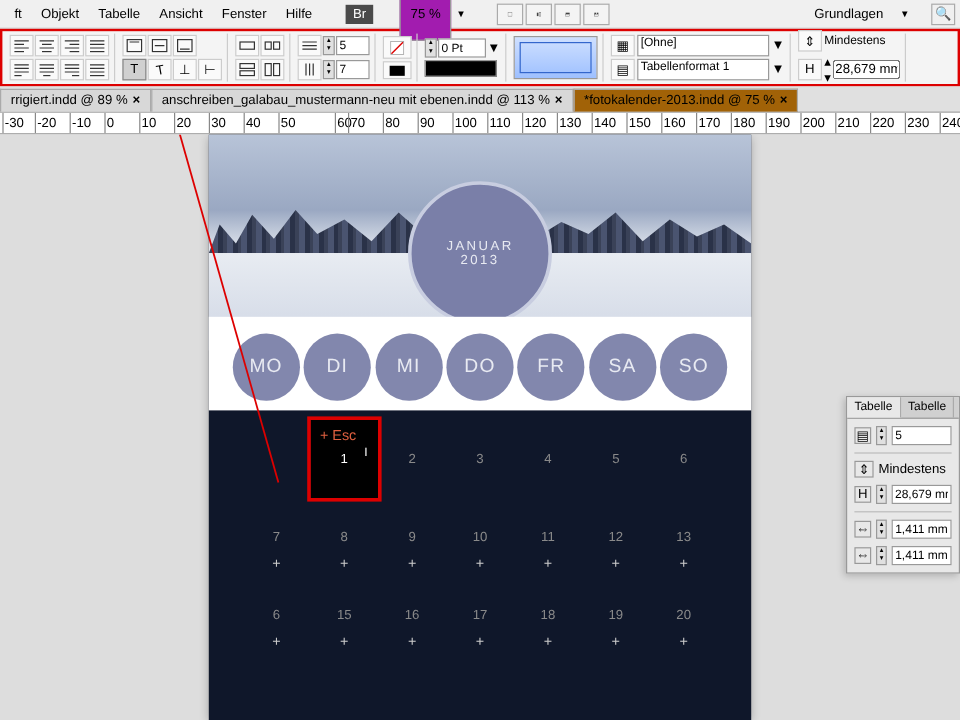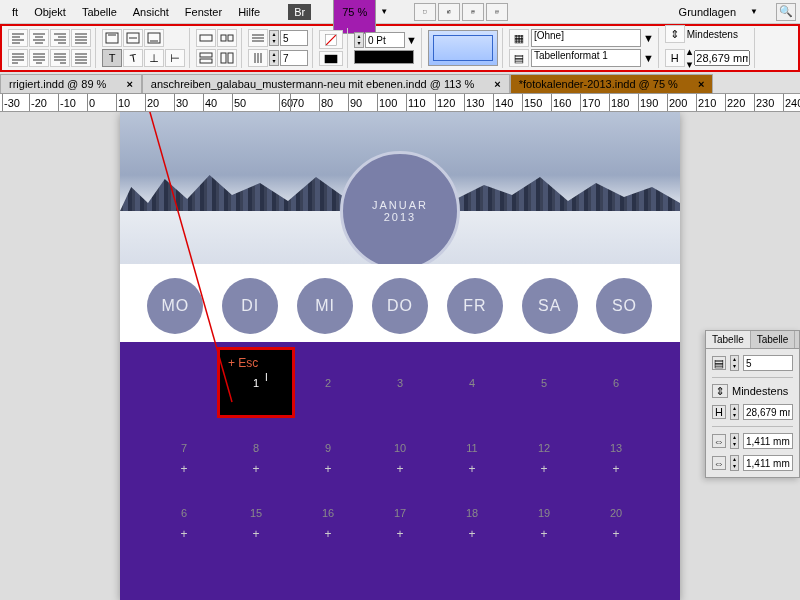--- a/index.html
+++ b/index.html
@@ -20,27 +20,27 @@
 .ibtn.active{background:#d0d0d0;border-color:#888;}
 .ibtn svg{width:14px;height:12px;}
 .numinput{display:flex;align-items:center;gap:1px;}
 .numinput input{width:28px;height:16px;border:1px solid #999;font-size:10px;padding:0 2px;}
 .numinput .spin{width:10px;height:16px;background:#e0e0e0;border:1px solid #999;font-size:6px;text-align:center;line-height:7px;}
 .stroke-preview{width:60px;height:14px;border:1px solid #999;background:#000;}
 .combo{display:flex;align-items:center;gap:2px;}
 .combo select,.combo .sel{border:1px solid #999;background:#fff;height:18px;font-size:10px;padding:0 2px;width:110px;}
 .lbl{font-size:10px;}
 .tabs{height:22px;background:#e0e0e0;display:flex;align-items:flex-end;border-bottom:1px solid #999;}
-.tab{padding:3px 8px;background:#d8d8d8;border:1px solid #aaa;border-bottom:none;font-size:10px;display:flex;align-items:center;gap:20px;}
+.tab{padding:3px 8px;background:#d8d8d8;border:1px solid #aaa;border-bottom:none;font-size:10px;display:flex;align-items:center;gap:4px;}
 .tab.active{background:#a16207;}
 .tab .x{font-weight:bold;cursor:pointer;}
 .ruler{height:18px;background:#fff;border-bottom:1px solid #999;display:flex;position:relative;overflow:hidden;font-size:8px;}
 .ruler .tick{position:absolute;top:0;height:100%;border-left:1px solid #888;padding-left:1px;line-height:18px;}
 .canvas{position:relative;background:#ddd;height:488px;display:flex;justify-content:center;overflow:hidden;}
-.page{width:560px;background:#4c1d95;box-shadow:0 2px 8px rgba(0,0,0,.3);position:relative;text-align:right;}
+.page{width:452px;background:#0f172a;box-shadow:0 2px 8px rgba(0,0,0,.3);position:relative;text-align:right;}
 .photo{height:180px;background:linear-gradient(180deg,#b8c4d8 0%,#9aa8c2 35%,#e8ecf2 55%,#cfd6e4 100%);position:relative;overflow:hidden;}
 .trees{position:absolute;bottom:45%;left:0;right:0;height:40px;}
 .trees::before{content:"";position:absolute;inset:0;background:repeating-linear-gradient(90deg,#3a4258 0 3px,#4a5470 3px 8px,#2a3248 8px 12px);clip-path:polygon(0 100%,2% 40%,5% 80%,8% 20%,12% 70%,16% 10%,20% 60%,25% 30%,30% 75%,35% 15%,40% 65%,45% 25%,50% 80%,55% 20%,60% 70%,65% 35%,70% 60%,75% 15%,80% 75%,85% 30%,90% 65%,95% 40%,100% 80%,100% 100%);}
 .month-circle{position:absolute;left:50%;top:55%;transform:translate(-50%,-50%);width:120px;height:120px;border-radius:50%;background:#7a7fa8;border:3px solid #c8cde0;display:flex;flex-direction:column;align-items:center;justify-content:center;color:#e8eaf2;font-size:14px;letter-spacing:2px;}
 .daynames{display:flex;justify-content:space-around;padding:14px 18px 8px;position:relative;top:-28px;background:#fff;}
 .dayname{width:56px;height:56px;border-radius:50%;background:#8287ad;color:#e8eaf2;display:flex;align-items:center;justify-content:center;font-size:16px;letter-spacing:1px;}
 .grid{padding:0 28px;position:relative;top:-20px;}
 .grow{display:flex;}
 .gcell{flex:1;height:65px;display:flex;align-items:center;justify-content:center;font-size:20px;color:#8a8a8a;font-weight:300;position:relative;}
 .gcell.sel{background:#000;color:#fff;outline:3px solid #d00;}

